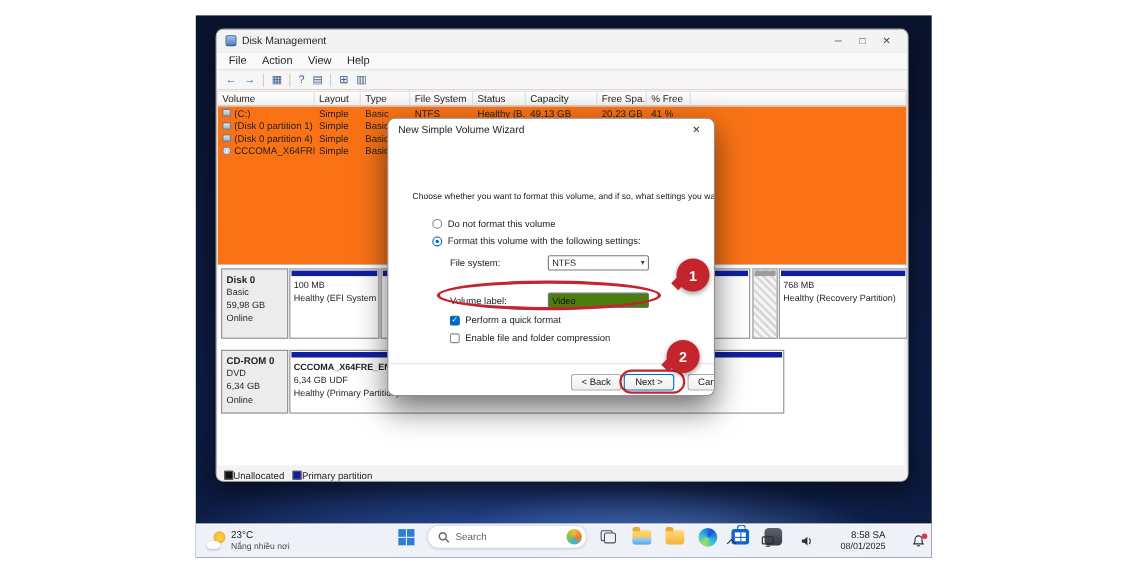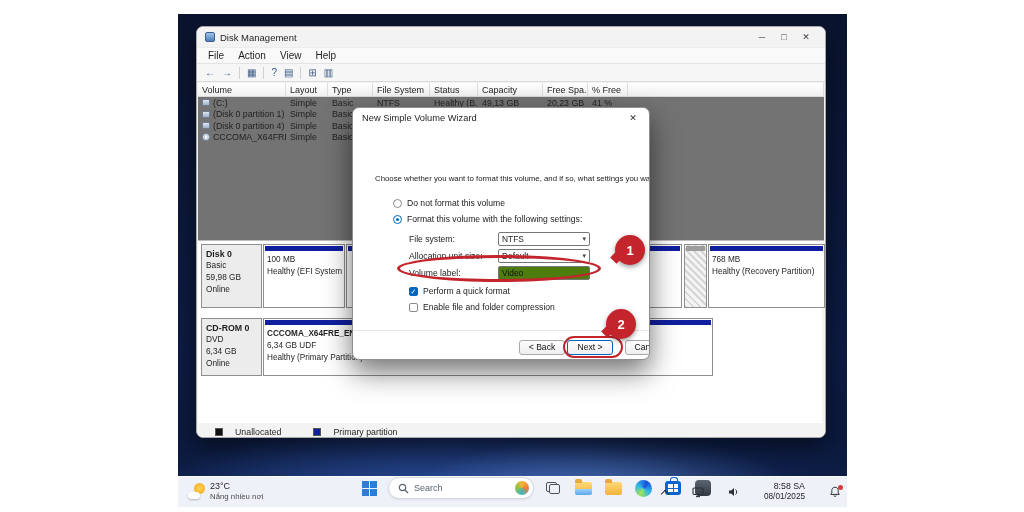--- a/index.html
+++ b/index.html
@@ -20,21 +20,21 @@
 .win-title{font-size:9.5px;color:#1f1f1f;flex:1;white-space:nowrap;overflow:hidden}
 .win-controls{display:flex}
 .wc{width:22px;text-align:center;font-size:9px;color:#444;cursor:default}
 .menubar{height:16px;display:flex;align-items:center;padding-left:4px;background:#f9f9f9;border-top:1px solid #ececec}
 .menu-item{font-size:10px;color:#1f1f1f;padding:0 7px}
 .toolbar{height:19px;display:flex;align-items:center;gap:7px;padding-left:8px;background:#f6f6f6;border-top:1px solid #e3e3e3;border-bottom:1px solid #d9d9d9}
 .tb-icon{font-size:10px;color:#3a5a85;line-height:1}
 .tb-sep{width:1px;height:12px;background:#cfcfcf}
 
 
-.list-pane{position:absolute;left:1px;right:1px;top:56px;height:158px;background:#737373;border-bottom:1px solid #bdbdbd}
+.list-pane{position:absolute;left:1px;right:1px;top:56px;height:158px;background:#f97316;border-bottom:1px solid #bdbdbd}
 .lhead,.lrow{display:grid;grid-template-columns:88px 42px 45px 57px 48px 65px 45px 40px 1fr;align-items:center}
 .lhead{height:14px;background:linear-gradient(180deg,#ffffff,#f0f0f0);border-bottom:1px solid #d8d8d8}
 .lhead .hc{font-size:9px;color:#1f1f1f;padding:0 4px;border-right:1px solid #dcdcdc;white-space:nowrap;overflow:hidden;height:100%;display:flex;align-items:center}
 .lrow{height:11.5px}
 .lrow .c{font-size:8.8px;color:#1f1f1f;padding:0 4px;white-space:nowrap;overflow:hidden;display:flex;align-items:center;gap:3px}
 .ic-drive{width:8px;height:7px;background:linear-gradient(180deg,#dfe6ee,#9fb0c4);border:1px solid #6e7f93;border-radius:1px;flex:none}
 .ic-cd{width:8px;height:8px;border-radius:50%;background:radial-gradient(circle,#fff 18%,#b9c6d6 24%,#e3ecf4 60%,#93a6bb 100%);border:1px solid #76889c;flex:none}
 
 
 .graph-pane{position:absolute;left:1px;right:3px;top:214px;height:182px;background:#fff}
@@ -48,21 +48,21 @@
 .gstrip.gray{background:#9c9c9c}
 .gbox .gl{white-space:nowrap}
 .gbox .gl.bold{font-weight:bold}
 .box-efi{left:65px;top:3px;width:82px;height:64px}
 .box-mid{left:148px;top:3px;width:336px;height:64px}
 .box-free{left:486px;top:3px;width:23px;height:64px;background:repeating-linear-gradient(45deg,#d6d6d6 0 2px,#f3f3f3 2px 5px)}
 .box-rec{left:510px;top:3px;width:117px;height:64px}
 .box-cd{left:65px;top:77px;width:450px;height:58px}
 
 
-.legend{position:absolute;left:0;right:0;top:397px;height:15px;display:flex;align-items:center;gap:12px;padding-left:18px;background:#f3f3f3;font-size:8.8px;color:#1f1f1f}
+.legend{position:absolute;left:0;right:0;top:397px;height:15px;display:flex;align-items:center;gap:0;padding-left:7px;background:#f3f3f3;font-size:8.8px;color:#1f1f1f}
 .lg-sq{width:8px;height:8px;border:1px solid #555;flex:none}
 .lg-black{background:#111}
 .lg-navy{background:var(--partition-blue,#101fa0)}
 .lg-gap{width:8px}
 
 
 .wizard{position:absolute;left:174px;top:93px;width:298px;height:253px;background:#fff;border:1px solid #8f8f8f;border-radius:7px;box-shadow:0 12px 28px rgba(0,0,0,.55);z-index:5;overflow:hidden}
 .wz-titlebar{height:19px;display:flex;align-items:center;justify-content:space-between;padding:0 9px;font-size:9.3px;color:#1f1f1f}
 .wz-close{font-size:9px;color:#333;width:14px;text-align:center}
 .wz-header{height:36px;position:relative;border-bottom:1px solid #dcdcdc}
@@ -297,27 +297,20 @@
         <span class="radio checked"></span>
         <span>Format this volume with the following settings:</span>
       </div>
       <div class="wz-field f1">
         <span class="flabel">File system:</span>
         <span class="dropdown">
           <span>NTFS</span>
           <span class="dd-arrow">▾</span>
         </span>
       </div>
-      <div class="wz-field f2">
-        <span class="flabel">Allocation unit size:</span>
-        <span class="dropdown">
-          <span>Default</span>
-          <span class="dd-arrow">▾</span>
-        </span>
-      </div>
       <div class="wz-field f3">
         <span class="flabel">Volume label:</span>
         <input class="wz-input" type="text" value="Video" style="">
       </div>
       <div class="wz-check c1">
         <span class="checkbox checked">✓</span>
         <span>Perform a quick format</span>
       </div>
       <div class="wz-check c2">
         <span class="checkbox"></span>

